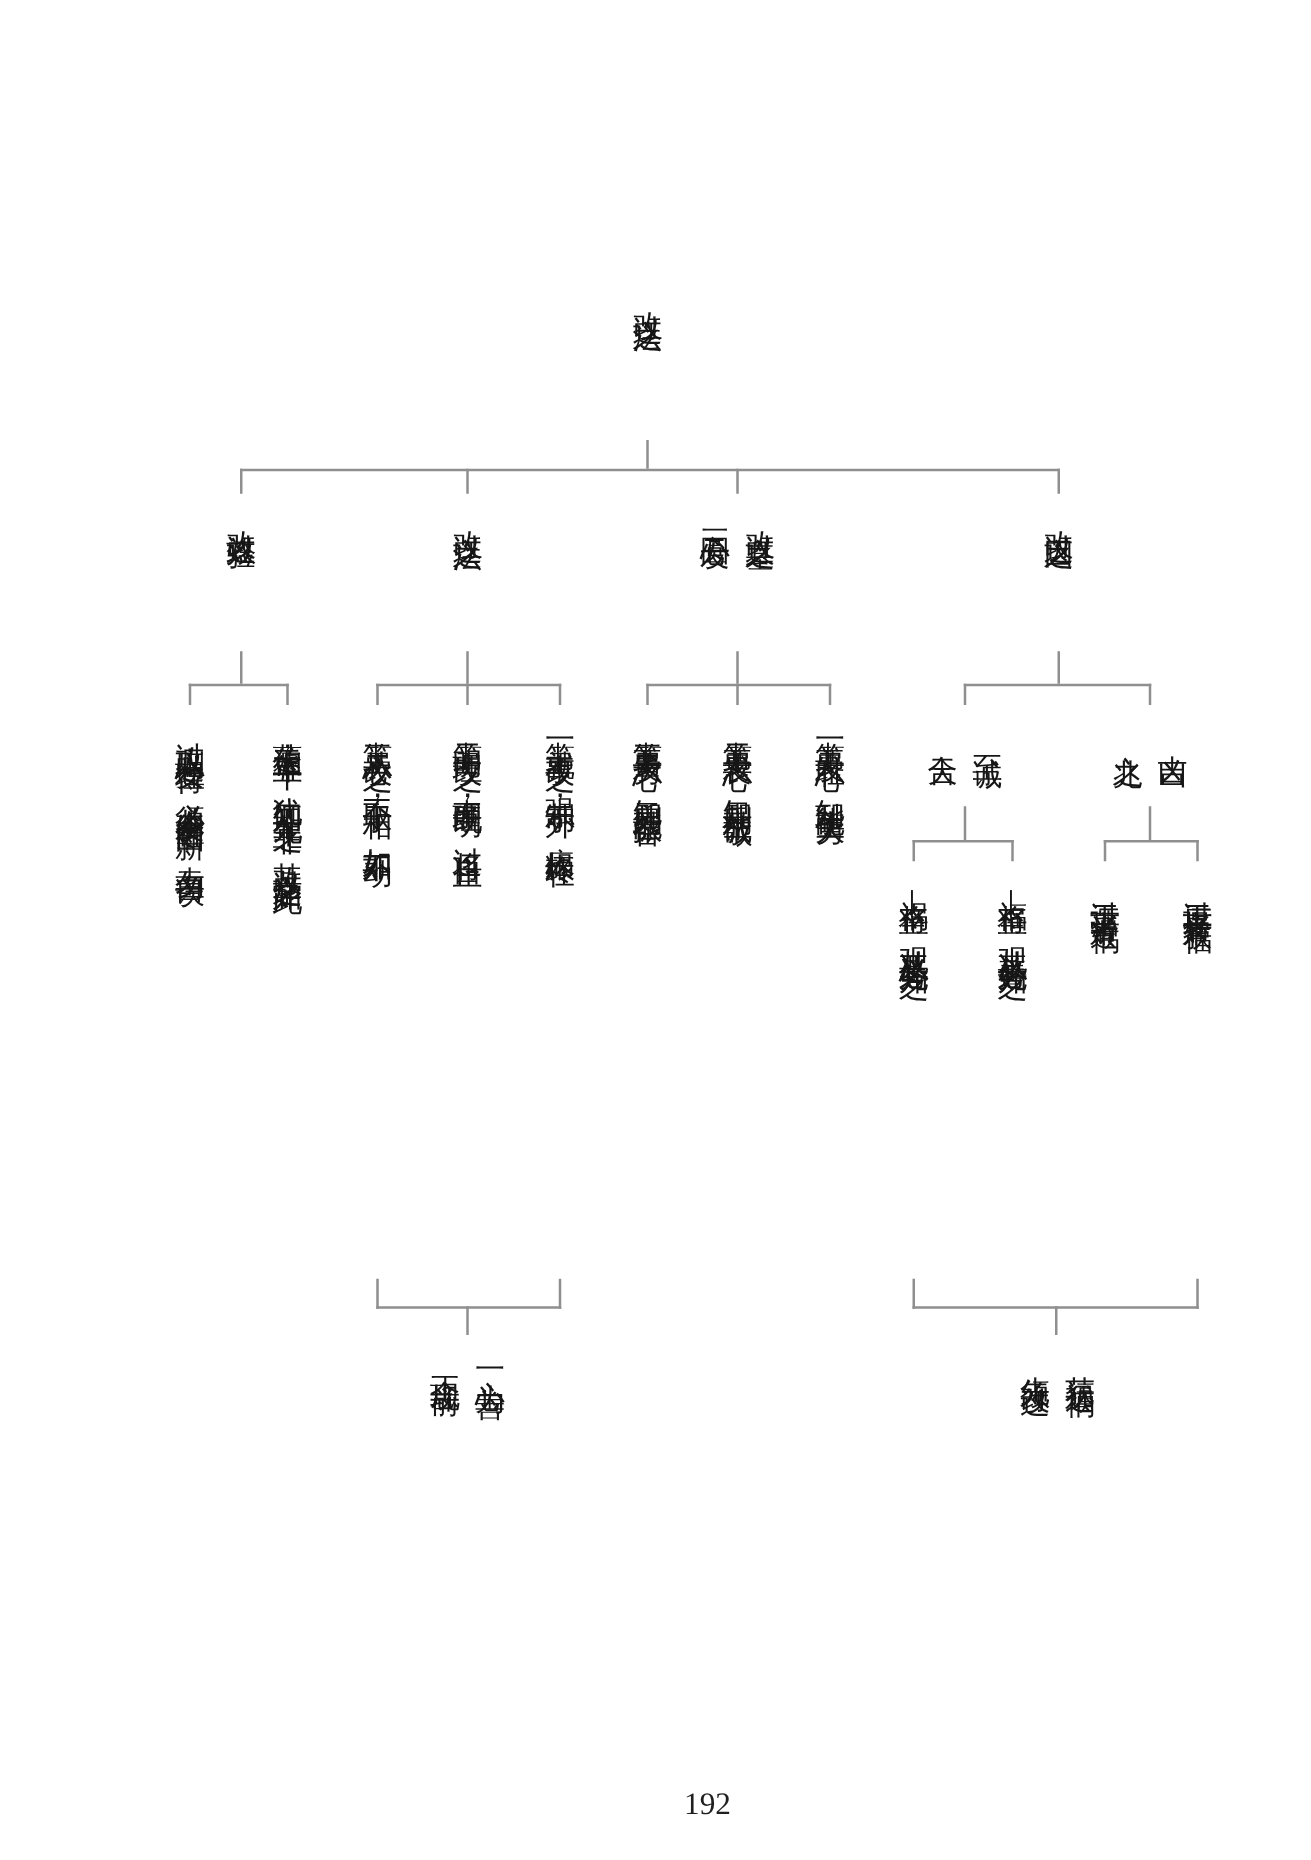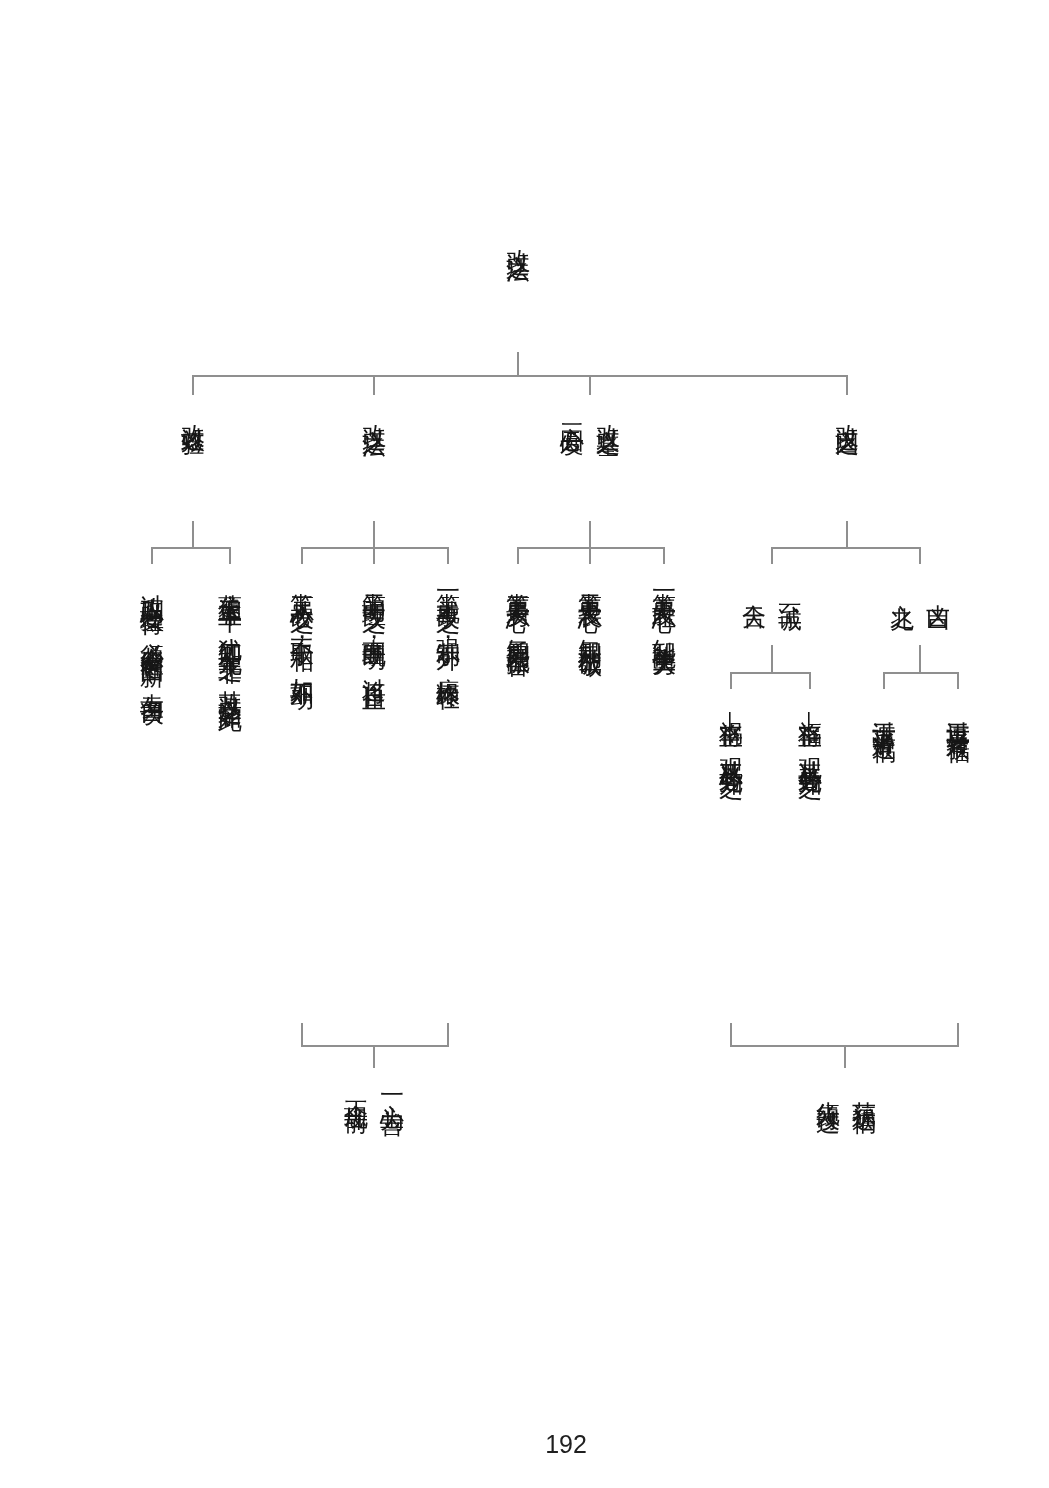--- a/index.html
+++ b/index.html
@@ -27,21 +27,21 @@
     letter-spacing: 3px;
     color: #161616;
     white-space: pre-line;
     transform: translateX(-50%);
   }
   .pagenum {
     position: absolute;
     left: 566px;
     top: 1430px;
     transform: translateX(-50%);
-    font-family: Liberation Sans, sans-serif;
+    font-family: Liberation Serif, serif;
     font-size: 25px;
     color: #1f1f1f;
   }
 </style>
 </head>
 <body>
 
 <div class="page">
 
   <div class="vtext" style="left:518px; top:230px;">改过之法</div>

